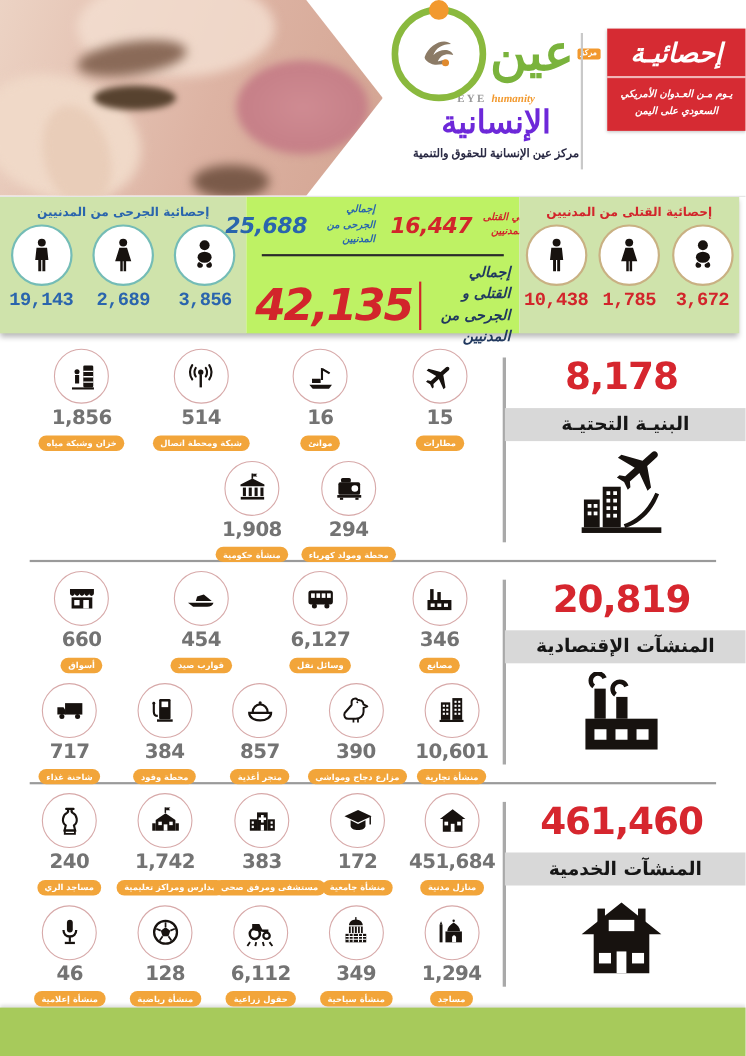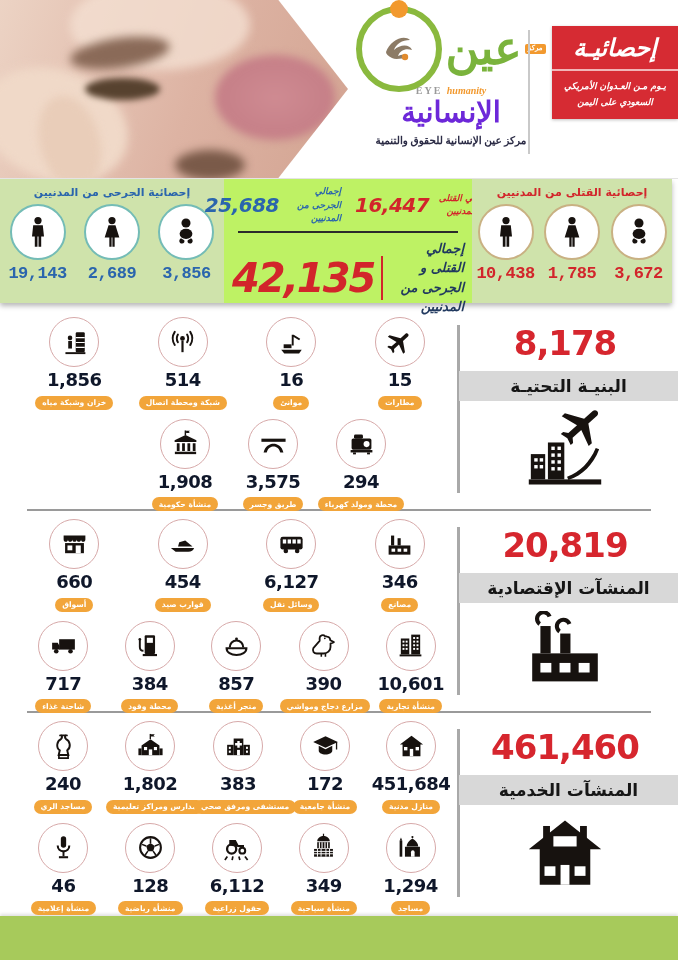--- a/index.html
+++ b/index.html
@@ -79,21 +79,21 @@
   
   .content{padding-top:6px;}
   .damage-section{position:relative;height:200px;}
   .items-area{position:absolute;left:20px;top:8px;width:434px;}
   .item-row{display:flex;justify-content:space-around;margin-bottom:9px;}
   .item-row.row-offset{width:330px;margin-left:88px;justify-content:center;}
   .item{width:88px;text-align:center;}
   .item-circle{width:48px;height:48px;border-radius:50%;border:1.6px solid #d7a9a9;margin:0 auto 2px;
                display:flex;align-items:center;justify-content:center;background:#fff;}
   .item-icon{width:29px;height:29px;fill:#17120f;}
-  .item-value{font-size:18px;font-weight:bold;color:#0f172a;letter-spacing:-0.5px;}
+  .item-value{font-size:18px;font-weight:bold;color:#737373;letter-spacing:-0.5px;}
   .item-label{display:inline-block;background:#f2a53a;color:#fff;font-size:7.6px;font-weight:bold;
               padding:2.5px 7px;border-radius:8px;margin-top:1px;white-space:nowrap;}
   .v-sep{position:absolute;left:457px;top:16px;width:2.5px;height:168px;background:#a9a9a9;}
   .sum-total{position:absolute;left:466px;top:14px;width:198px;text-align:center;
              font-size:34px;font-weight:bold;color:#d6262e;letter-spacing:-1px;}
   .sum-bar{position:absolute;left:459px;right:0;top:62px;background:#d8d8d8;color:#161616;
            font-weight:bold;font-size:17px;text-align:center;padding:5px 0;}
   .sum-icon{position:absolute;left:466px;top:100px;width:198px;text-align:center;}
   .sum-icon svg{width:82px;height:82px;fill:#17120f;}
   .section-divider{height:2px;background:#9a9a9a;margin:0 27px;}
@@ -548,29 +548,20 @@
                 <svg class="item-icon" viewBox="0 0 24 24">
                   <use href="#government-building-icon"></use>
                 </svg>
               </div>
               <div class="item-value">1,908</div>
               <div><span class="item-label" dir="rtl">منشأة حكومية</span></div>
             </div>
             <div class="item">
               <div class="item-circle">
                 <svg class="item-icon" viewBox="0 0 24 24">
-                  <use href="#bridge-icon"></use>
-                </svg>
-              </div>
-              <div class="item-value">3,575</div>
-              <div><span class="item-label" dir="rtl">طريق وجسر</span></div>
-            </div>
-            <div class="item">
-              <div class="item-circle">
-                <svg class="item-icon" viewBox="0 0 24 24">
                   <use href="#generator-icon"></use>
                 </svg>
               </div>
               <div class="item-value">294</div>
               <div><span class="item-label" dir="rtl">محطة ومولد كهرباء</span></div>
             </div>
           </div>
         </div>
       <div class="v-sep"></div>
       <div class="sum-total">8,178</div>
@@ -689,21 +680,21 @@
               </div>
               <div class="item-value">240</div>
               <div><span class="item-label" dir="rtl">مساجد الري</span></div>
             </div>
             <div class="item">
               <div class="item-circle">
                 <svg class="item-icon" viewBox="0 0 24 24">
                   <use href="#school-icon"></use>
                 </svg>
               </div>
-              <div class="item-value">1,802</div>
+              <div class="item-value">1,742</div>
               <div><span class="item-label" dir="rtl">مدارس ومراكز تعليمية</span></div>
             </div>
             <div class="item">
               <div class="item-circle">
                 <svg class="item-icon" viewBox="0 0 24 24">
                   <use href="#hospital-icon"></use>
                 </svg>
               </div>
               <div class="item-value">383</div>
               <div><span class="item-label" dir="rtl">مستشفى ومرفق صحي</span></div>

